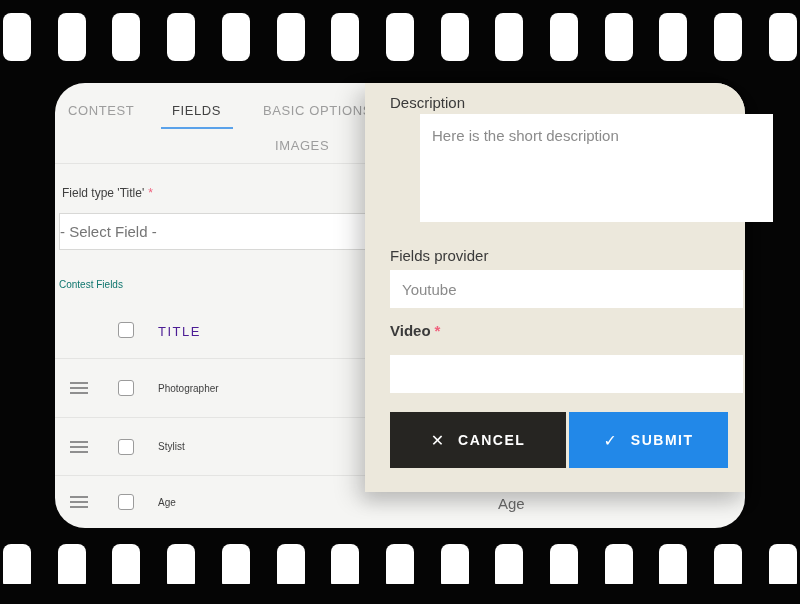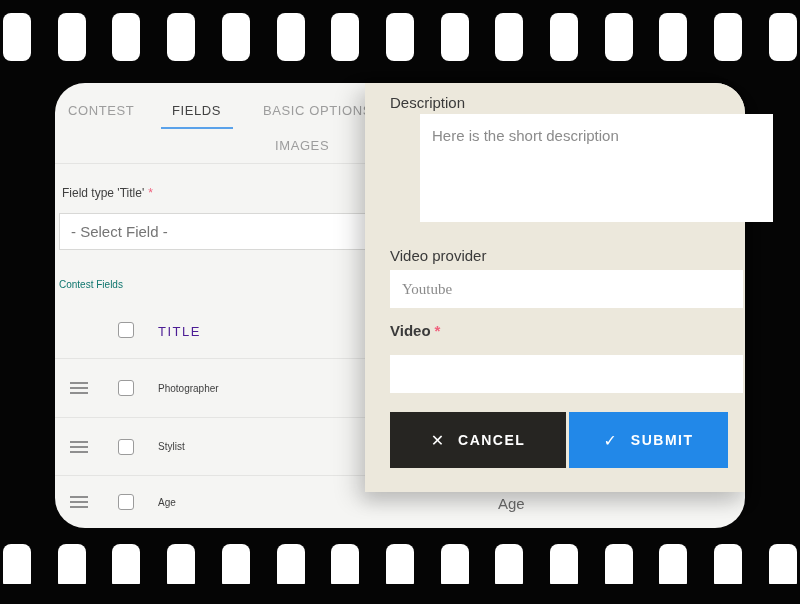--- a/index.html
+++ b/index.html
@@ -19,21 +19,21 @@
 
   .tab { position: absolute; font-size: 13px; letter-spacing: 0.6px; color: #9d9d9d; cursor: pointer; }
   .tab.active { color: #434343; }
   .tab-underline { position: absolute; left: 106px; top: 44px; width: 72px; height: 2px; background: #5aa2ea; }
   .divider { position: absolute; left: 0; right: 0; height: 1px; background: #e4e4e2; }
 
   .field-label { position: absolute; left: 7px; top: 103px; font-size: 12px; color: #3f3f3f; }
   .req { color: #f0627e; margin-left: 4px; }
   .select-box { position: absolute; left: 4px; top: 130px; width: 560px; height: 37px;
                 background: #ffffff; border: 1px solid #d8d8d6; font-size: 15px; color: #757575;
-                line-height: 35px; padding-left: 11px; cursor: pointer; }
+                line-height: 35px; cursor: pointer; }
 
   .section-title { position: absolute; left: 4px; top: 196px; font-size: 10px; color: #0f766e; }
 
   .checkbox { display: inline-block; width: 16px; height: 16px; background: #fff;
               border: 1.5px solid #9b9b9b; border-radius: 3px; cursor: pointer; flex: none; }
   .hdr-checkbox { position: absolute; left: 63px; top: 239px; }
   .col-header { position: absolute; left: 103px; top: 241px; font-size: 13px; letter-spacing: 1.5px; color: #4c1d95; }
 
   .frow { position: absolute; left: 0; right: 0; display: flex; align-items: center; }
   .frow .handle { margin-left: 15px; width: 18px; height: 12px; display: flex; flex-direction: column;
@@ -45,21 +45,21 @@
 
   
   .panel { position: absolute; left: 365px; top: 83px; width: 380px; height: 409px;
            background: #ece8dc; border-top-right-radius: 30px;
            box-shadow: -12px 8px 22px rgba(0,0,0,0.12), 0 10px 18px rgba(0,0,0,0.14); }
   .p-label { position: absolute; left: 25px; font-size: 15px; color: #3a3a3a; }
   .p-textarea { position: absolute; left: 25px; top: 31px; width: 353px; height: 108px;
                 background: #fff; border: none; resize: none; font-family: "Liberation Sans", sans-serif;
                 font-size: 15px; color: #8b8b8b; padding: 13px 12px; outline: none; margin-left: 30px; }
   .p-input { position: absolute; left: 25px; width: 353px; height: 38px; background: #fff; border: none;
-             font-family: Liberation Serif, serif; font-size: 15px; color: #8b8b8b;
+             font-family: Liberation Sans, sans-serif; font-size: 15px; color: #8b8b8b;
              padding: 0 12px; outline: none; }
   .btn { position: absolute; top: 329px; height: 56px; border: none; color: #ffffff;
          font-family: "Liberation Sans", sans-serif; font-size: 14px; font-weight: 700;
          letter-spacing: 1.5px; display: flex; align-items: center; justify-content: center;
          gap: 14px; cursor: pointer; }
   .btn .icon { font-weight: 400; font-size: 16px; letter-spacing: 0; }
   .btn-cancel { left: 25px; width: 176px; background: #262522; }
   .btn-submit { left: 204px; width: 159px; background: #2288e8; }
 </style>
 </head>
@@ -151,21 +151,21 @@
       <span class="checkbox"></span>
       <span class="rlabel">Age</span>
     </div>
     <span class="age-right-cell">Age</span>
   </div>
 
   <div class="panel">
     <span class="p-label" style="top:11px;">Description</span>
     <textarea class="p-textarea" spellcheck="false" style="">Here is the short description</textarea>
 
-    <span class="p-label" style="top:164px;">Video provider</span>
+    <span class="p-label" style="top:164px;">Fields provider</span>
     <input class="p-input" style="top: 187px;" value="Youtube">
 
     <span class="p-label" style="top:239px;font-weight:bold;"><span>Video</span><span class="req">*</span></span>
     <input class="p-input" style="top: 272px;" value="">
 
     <button class="btn btn-cancel">
       <span class="icon">✕</span>
       <span>CANCEL</span>
     </button>
     <button class="btn btn-submit">

